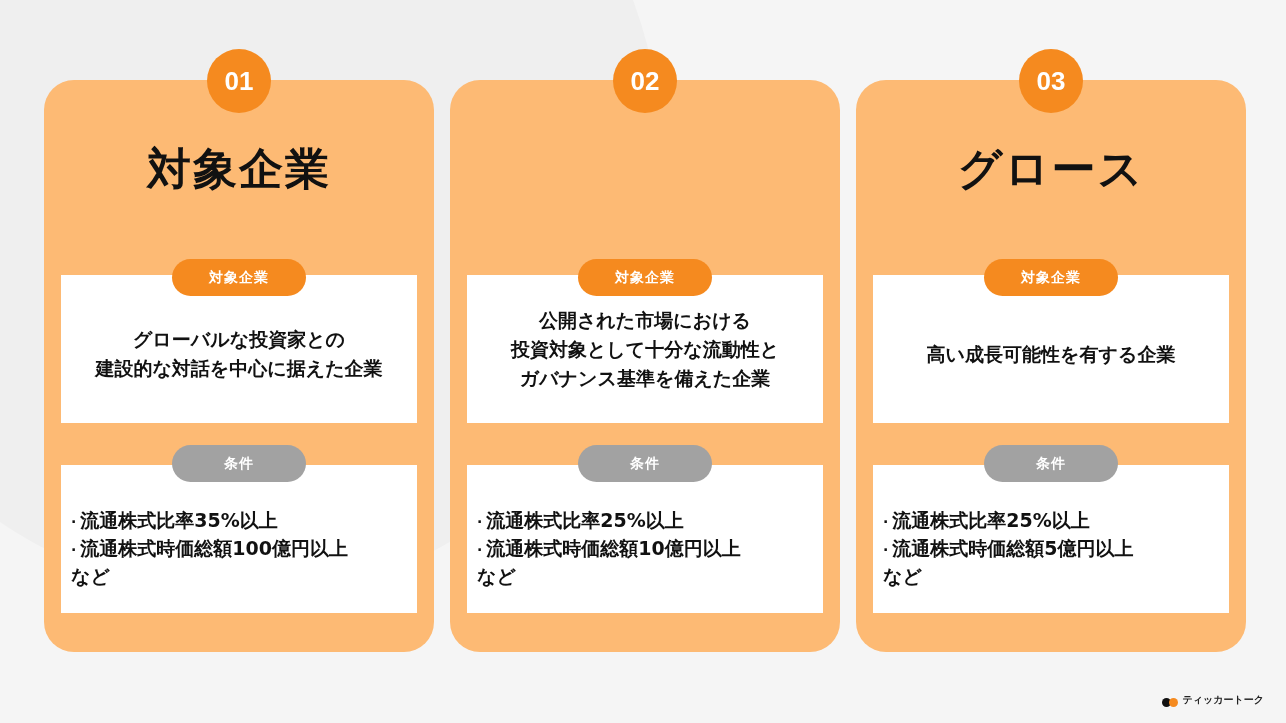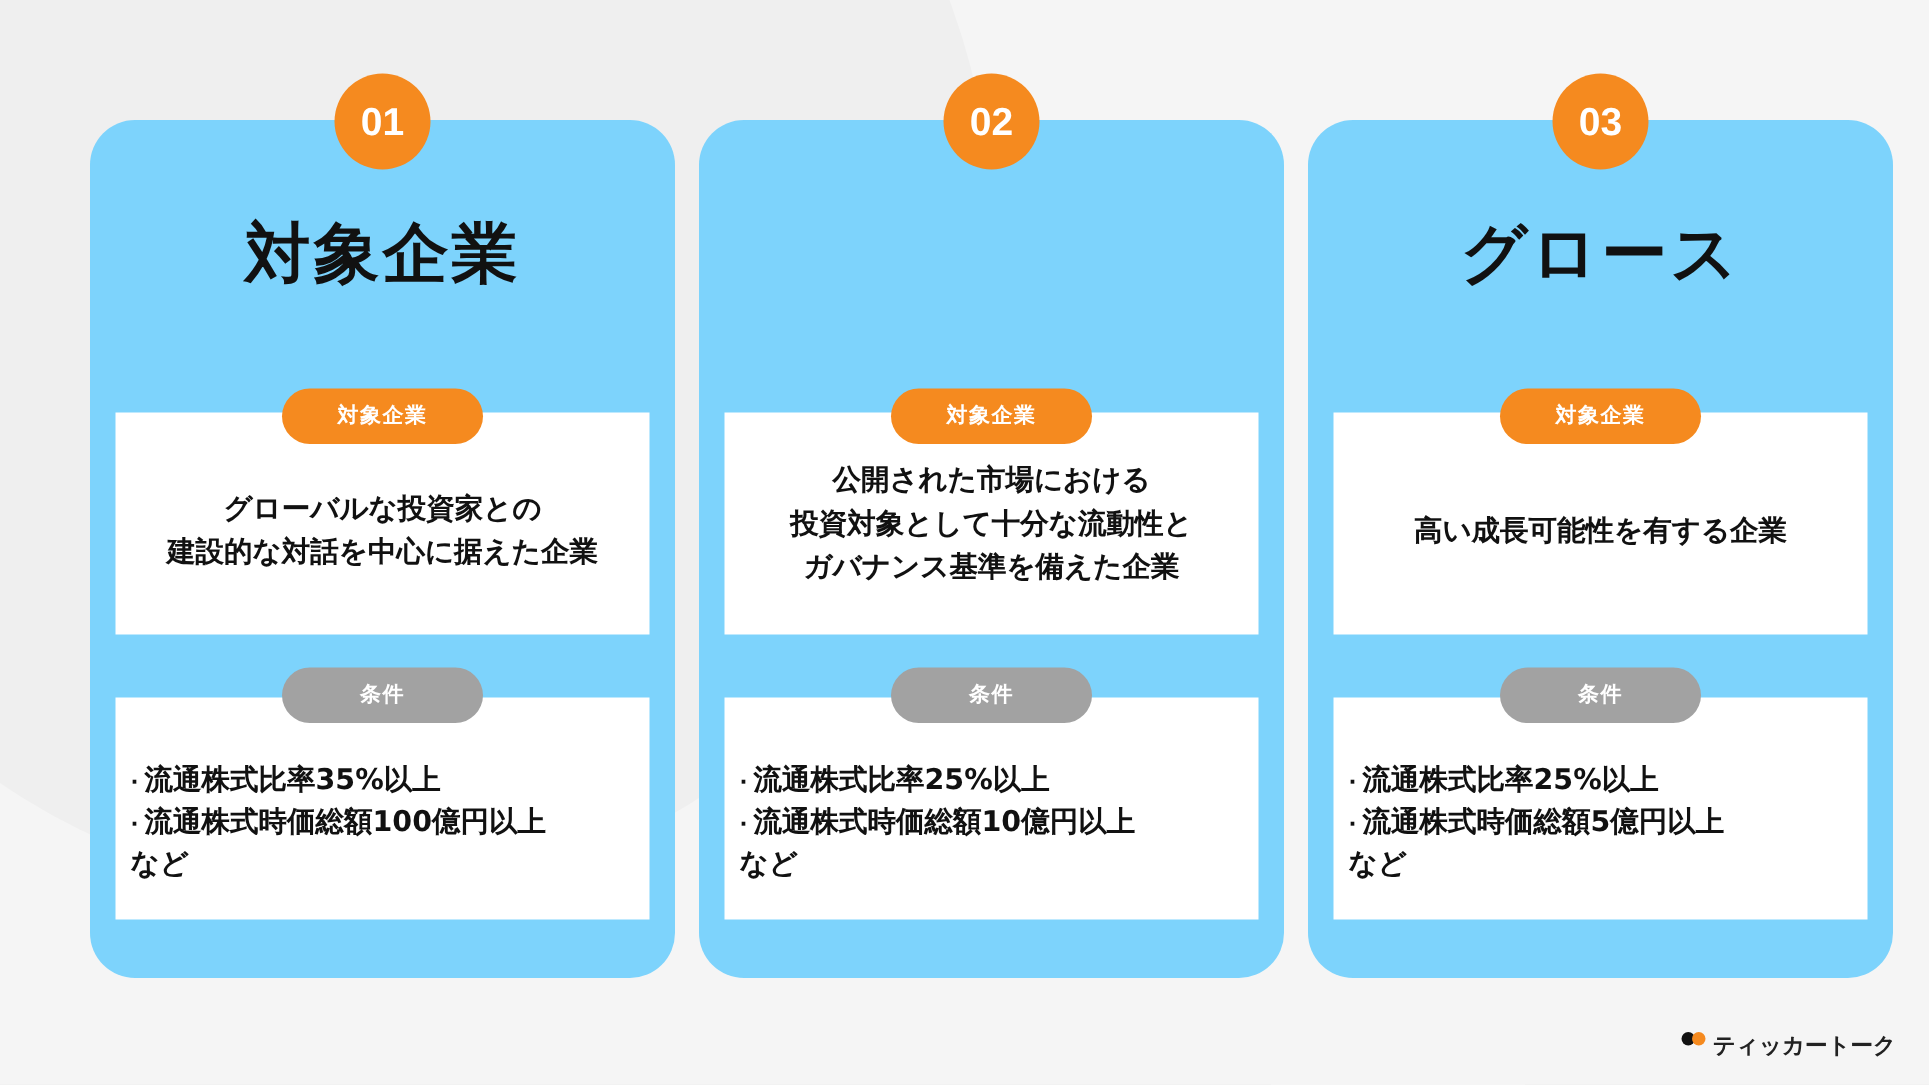--- a/index.html
+++ b/index.html
@@ -8,21 +8,21 @@
     background: #f5f5f5;
     font-family: "DejaVu Sans", "Liberation Sans", sans-serif;
   }
   .bg-shape {
     position: absolute; left: -200px; top: -300px; width: 860px; height: 900px;
     background: #efefef; border-radius: 50%;
     transform: rotate(-20deg);
   }
   .card {
     position: absolute; top: 80px; width: 390px; height: 572px;
-    background: #7dd3fc; border-radius: 30px; margin-left: 16px;
+    background: #fdba74; border-radius: 30px;
   }
   .num {
     position: absolute; top: -31px; left: 50%; margin-left: -32px;
     width: 64px; height: 64px; border-radius: 50%;
     background: #f58a1f; color: #fff;
     font-weight: bold; font-size: 26px; line-height: 64px; text-align: center;
     font-family: "Liberation Sans", sans-serif;
   }
   .title {
     position: absolute; top: 60px; left: 0; right: 0; text-align: center;
@@ -44,22 +44,22 @@
     text-align: center; font-weight: bold; font-size: 19px; color: #111;
     line-height: 29px; white-space: pre-line; padding-top: 10px;
   }
   .cond-list {
     position: absolute; top: 42px; left: 10px; right: 12px;
     font-weight: bold; font-size: 19px; color: #111; line-height: 26px;
   }
   .cond-line { white-space: nowrap; }
   .cond-line .dot { font-size: 14px; margin-right: 4px; }
   .brand {
-    position: absolute; right: 22px; bottom: 16px; display: flex; align-items: flex-start;
-    font-size: 15px; font-weight: bold; color: #222;
+    position: absolute; right: 22px; bottom: 16px; display: flex; align-items: flex-end;
+    font-size: 10px; font-weight: bold; color: #222;
   }
   .brand .c1 { width: 9px; height: 9px; border-radius: 50%; background: #111; }
   .brand .c2 { width: 9px; height: 9px; border-radius: 50%; background: #f58a1f; margin-left: -2px; margin-right: 5px; }
 </style>
 </head>
 <body>
 
 <div class="bg-shape"></div>
 
 <div class="card" style="left:44px">

